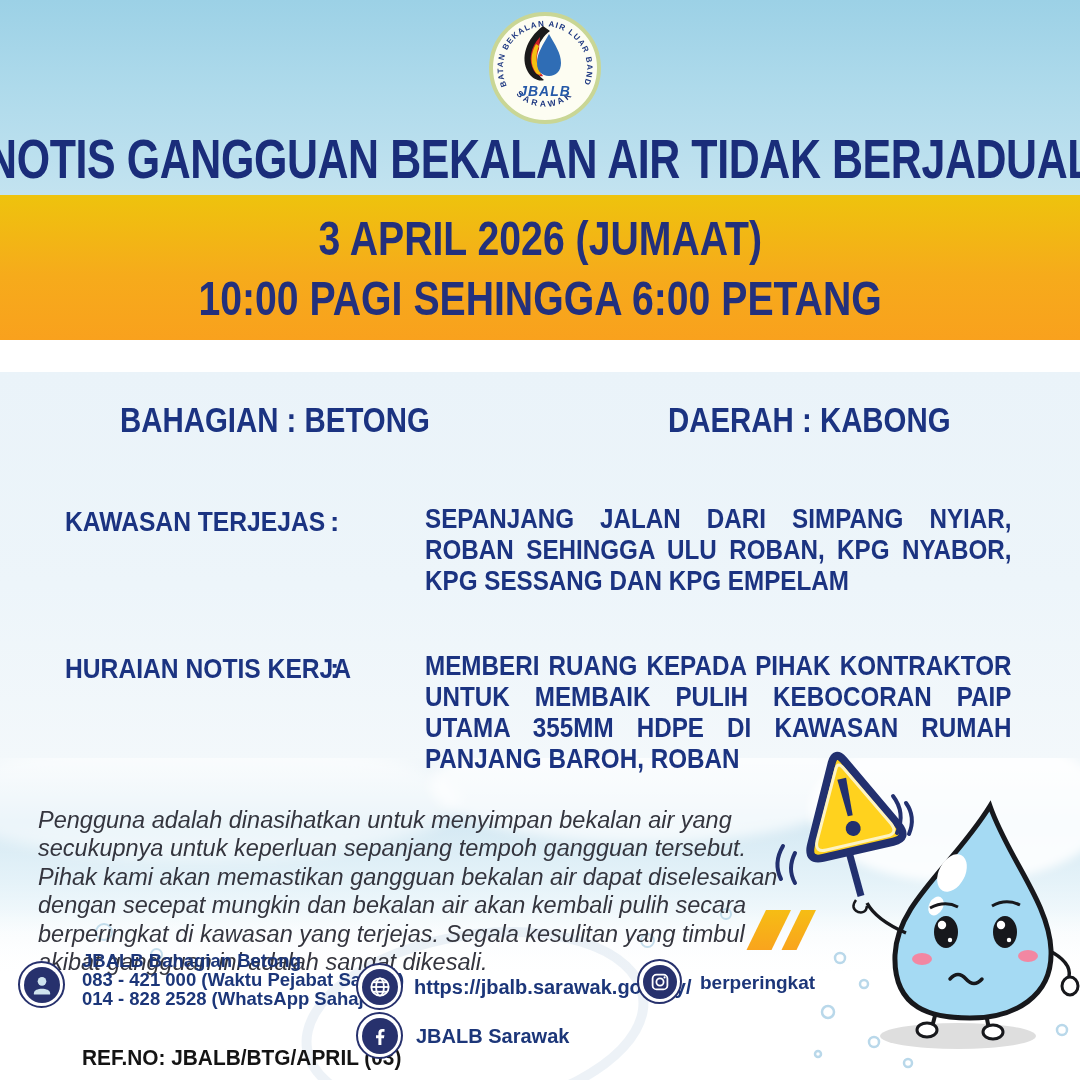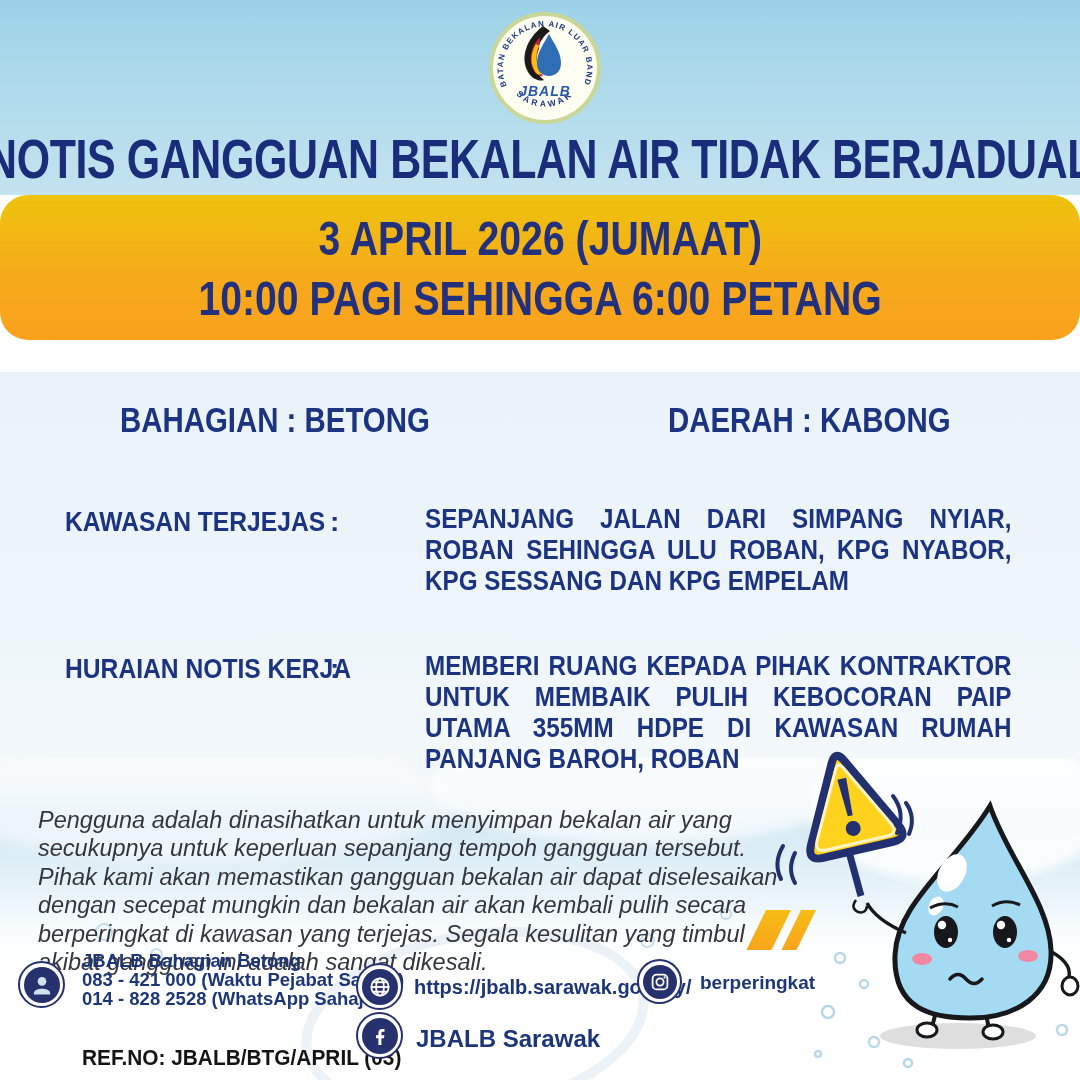--- a/index.html
+++ b/index.html
@@ -11,21 +11,21 @@
   .sky{position:absolute;left:0;top:0;width:1080px;height:195px;
     background:linear-gradient(180deg,#9cd1e6 0%,#aedaeb 45%,#c3e3f0 100%);}
   .logo-wrap{position:absolute;left:489px;top:12px;width:112px;height:112px;}
   .title-row{position:absolute;left:0;top:126px;width:1080px;height:66px;
     display:flex;align-items:center;justify-content:center;}
   .title-text{font-size:55px;font-weight:bold;color:#1a2d7a;white-space:nowrap;
     transform:scaleX(.78);letter-spacing:-.5px;}
   
   .banner{position:absolute;left:0;top:195px;width:1080px;height:145px;
     background:linear-gradient(180deg,#eec30d 0%,#f6ab1b 55%,#f9a11d 100%);
-    display:flex;flex-direction:column;align-items:center;justify-content:center;border-radius:28px;}
+    display:flex;flex-direction:column;align-items:center;justify-content:center;}
   .banner-line{font-size:49px;font-weight:bold;color:#23307c;white-space:nowrap;
     line-height:60px;transform:scaleX(.8);letter-spacing:0;}
   
   .body-bg{position:absolute;left:0;top:372px;width:1080px;height:708px;
     background:linear-gradient(180deg,#eaf3f9 0%,#edf5fa 30%,#f3f8fb 55%,#ffffff 85%);}
   .region-row{position:absolute;left:0;top:400px;width:896px;height:42px;}
   .region{position:absolute;font-size:35px;font-weight:bold;color:#1b3381;
     white-space:nowrap;transform:scaleX(.84);transform-origin:left center;letter-spacing:0;}
   .region.bahagian{left:120px;top:0;}
   .region.daerah{left:668px;top:0;}
@@ -66,21 +66,21 @@
   
   .ic{position:absolute;border-radius:50%;border:2.5px solid #27316d;background:#fff;
     display:flex;align-items:center;justify-content:center;box-sizing:border-box;}
   .ic-inner{border-radius:50%;background:#27316d;display:flex;align-items:center;justify-content:center;}
   .cc-block{position:absolute;left:82px;top:951px;}
   .cc-line{font-size:18.5px;font-weight:bold;color:#1c3679;line-height:19.2px;white-space:nowrap;}
   .refno{position:absolute;left:82px;top:1046px;font-size:21.5px;font-weight:bold;color:#141414;
     white-space:nowrap;transform:scaleX(.97);transform-origin:left top;}
   .soc-text{position:absolute;font-weight:bold;color:#1c3679;white-space:nowrap;}
   .url-text{left:414px;top:976px;font-size:20px;}
-  .fb-text{left:416px;top:1025px;font-size:24px;}
+  .fb-text{left:416px;top:1025px;font-size:20px;}
   .ig-text{left:700px;top:972px;font-size:19px;}
   
   .mascot{position:absolute;left:770px;top:728px;width:310px;height:352px;}
 </style>
 </head>
 <body>
 
 <div class="poster">
 
   <div class="sky"></div>

